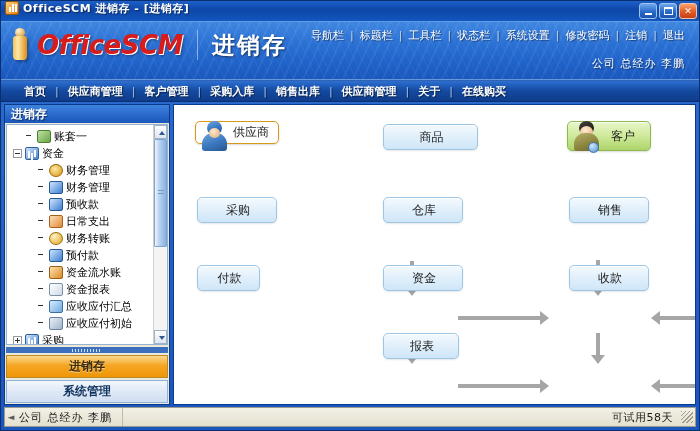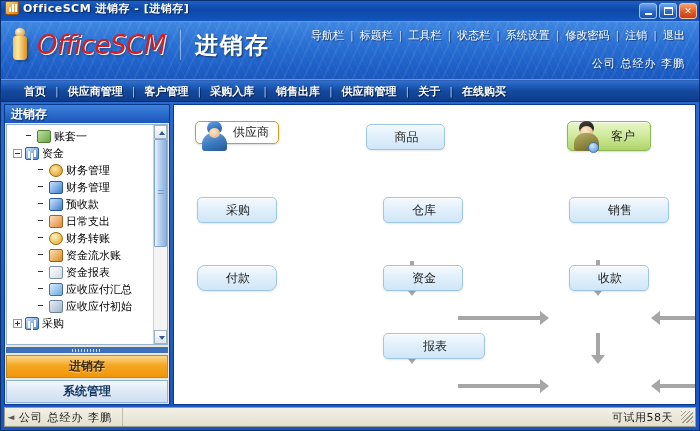--- a/index.html
+++ b/index.html
@@ -90,21 +90,21 @@
     background: radial-gradient(circle at 35% 30%, #fff6d8, #d98b10);
     border-radius:50%;
   }
   .logo-badge .body {
     position:absolute; left:2px; top:8px; width:14px; height:24px;
     background: linear-gradient(90deg,#f6c251 0%,#fde9a8 35%,#e08d14 100%);
     border-radius:3px 3px 4px 4px;
     box-shadow: 2px 2px 3px rgba(0,0,0,.28);
   }
   .logo-text {
-    color:#d81b1b; font-size:26px; font-weight:normal; font-style:italic;
+    color:#d81b1b; font-size:26px; font-weight:bold; font-style:italic;
     letter-spacing:-0.5px; line-height:1;
     text-shadow: 1px 1px 0 #fff, 2px 2px 3px rgba(0,0,0,.35);
     font-family:"DejaVu Sans","Liberation Sans",sans-serif;
   }
   .logo-sep { width:1px; height:30px; background:rgba(255,255,255,.45); margin:0 6px; }
   .logo-cn {
     color:#fff; font-size:23px; font-weight:bold;
     text-shadow: 1px 1px 2px rgba(0,0,0,.55);
     letter-spacing:2px;
   }
@@ -429,20 +429,26 @@
             </div>
             <div class="tnode">
               <span class="ind" style="width: 28px;"></span>
               <span class="exp none"></span>
               <span class="ticon ic-coin"></span>
               <span class="tlabel">财务转账</span>
             </div>
             <div class="tnode">
               <span class="ind" style="width: 28px;"></span>
               <span class="exp none"></span>
+              <span class="ticon ic-in"></span>
+              <span class="tlabel">预付款</span>
+            </div>
+            <div class="tnode">
+              <span class="ind" style="width: 28px;"></span>
+              <span class="exp none"></span>
               <span class="ticon ic-flow"></span>
               <span class="tlabel">资金流水账</span>
             </div>
             <div class="tnode">
               <span class="ind" style="width: 28px;"></span>
               <span class="exp none"></span>
               <span class="ticon ic-rep"></span>
               <span class="tlabel">资金报表</span>
             </div>
             <div class="tnode">
@@ -510,51 +516,51 @@
       <div class="ahead left" style="left:477px;top:274px;"></div>
 
     <div class="node gold" style="left: 21px; top: 16px; width: 84px; height: 23px;">
           <div class="person p-sup">
             <i class="head"></i>
             <i class="torso"></i>
             <i class="face"></i>
           </div>
           <span class="nlabel" style="margin-left: 26px;">供应商</span>
         </div>
-        <div class="node blue" style="left: 192px; top: 19px; width: 79px; height: 26px;">
+        <div class="node blue" style="left: 209px; top: 19px; width: 95px; height: 26px;">
           <span class="nlabel">商品</span>
         </div>
         <div class="node green" style="left: 393px; top: 16px; width: 84px; height: 30px;">
           <div class="person p-cus">
             <i class="head"></i>
             <i class="face"></i>
             <i class="torso"></i>
             <i class="ball"></i>
           </div>
           <span class="nlabel" style="margin-left: 26px;">客户</span>
         </div>
         <div class="node blue" style="left: 23px; top: 92px; width: 80px; height: 26px;">
           <span class="nlabel">采购</span>
         </div>
         <div class="node blue" style="left: 209px; top: 92px; width: 80px; height: 26px;">
           <span class="nlabel">仓库</span>
         </div>
-        <div class="node blue" style="left: 395px; top: 92px; width: 100px; height: 26px;">
+        <div class="node blue" style="left: 395px; top: 92px; width: 80px; height: 26px;">
           <span class="nlabel">销售</span>
         </div>
-        <div class="node blue" style="left: 23px; top: 160px; width: 80px; height: 26px; border-radius: 8px;">
+        <div class="node blue" style="left: 23px; top: 160px; width: 63px; height: 26px;">
           <span class="nlabel">付款</span>
         </div>
         <div class="node blue" style="left: 209px; top: 160px; width: 80px; height: 26px;">
           <span class="nlabel">资金</span>
         </div>
         <div class="node blue" style="left: 395px; top: 160px; width: 80px; height: 26px;">
           <span class="nlabel">收款</span>
         </div>
-        <div class="node blue" style="left: 209px; top: 228px; width: 102px; height: 26px;">
+        <div class="node blue" style="left: 209px; top: 228px; width: 76px; height: 26px;">
           <span class="nlabel">报表</span>
         </div>
       </div>
   </div>
 
   <div class="statusbar">
     <div class="st-grip">◄</div>
     <div class="st-left">公司 总经办 李鹏</div>
     <div class="st-mid"></div>
     <div class="st-right">可试用58天</div>

